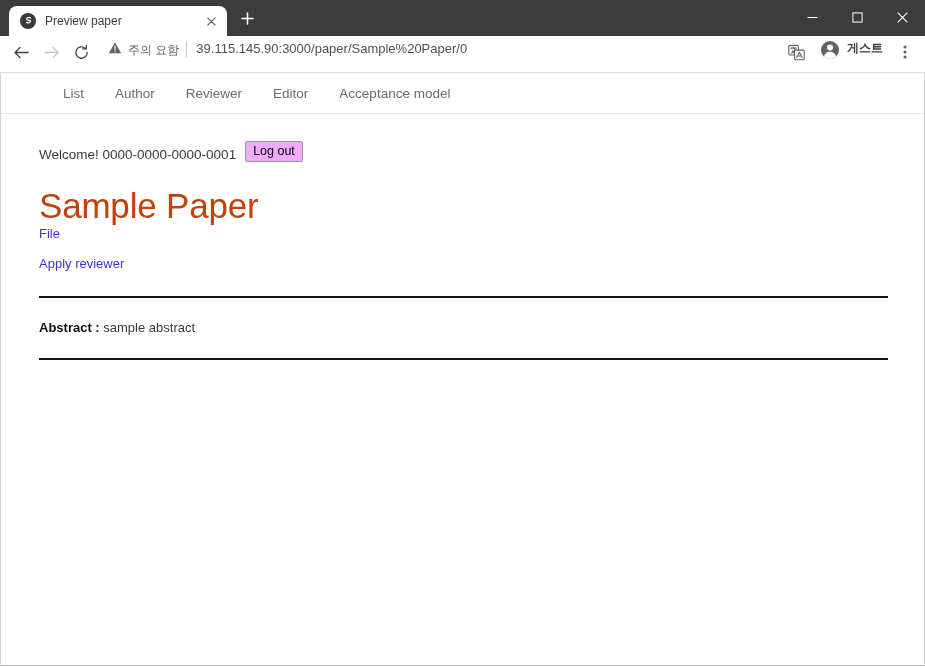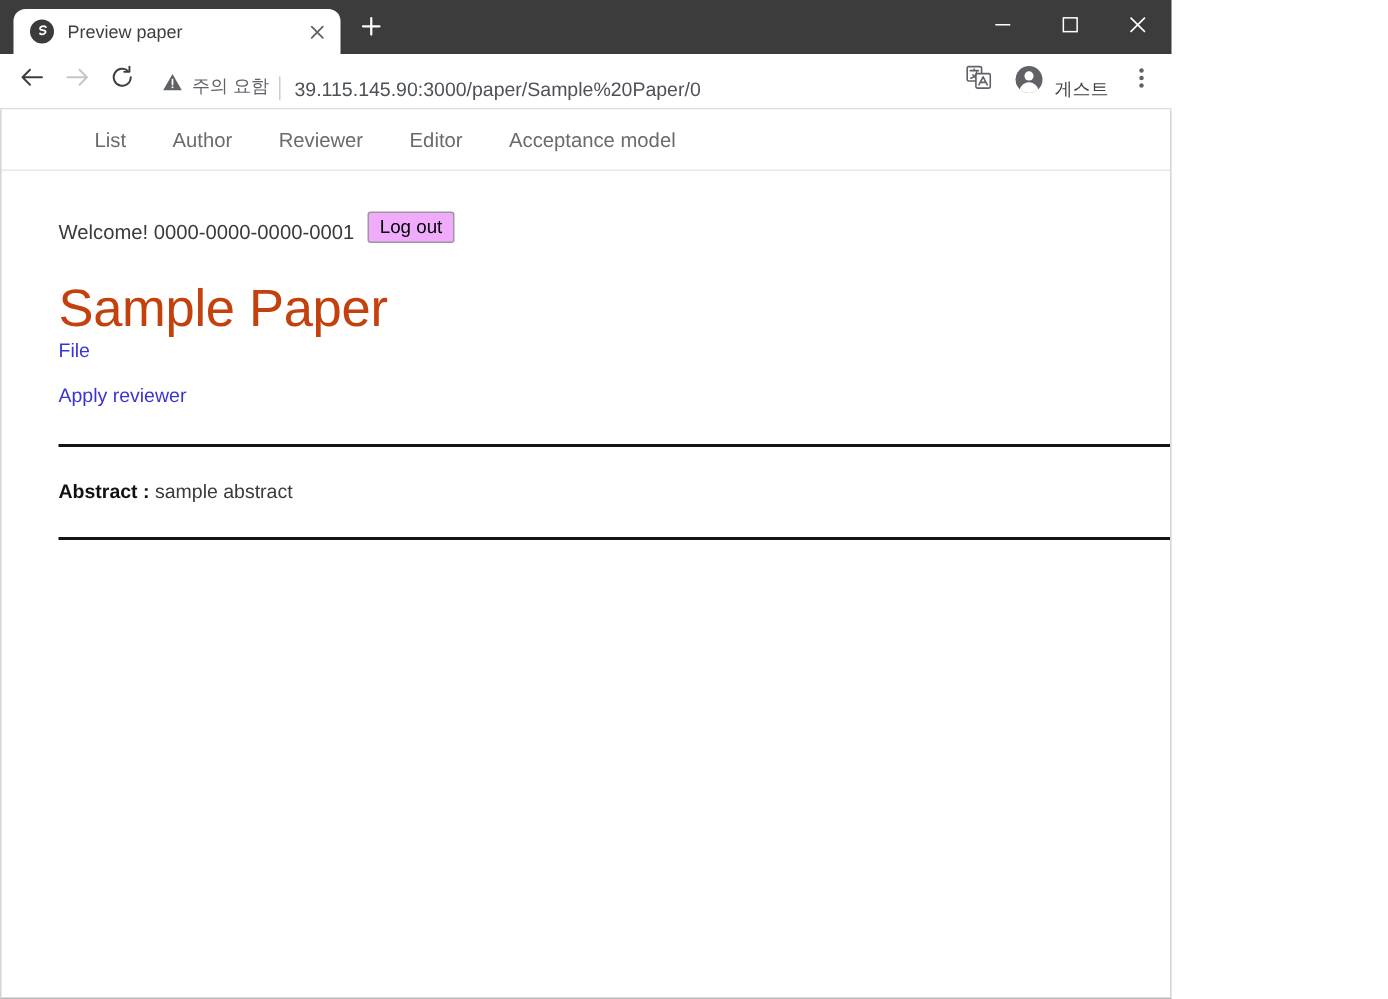--- a/index.html
+++ b/index.html
@@ -10,21 +10,21 @@
   body {
     width: 925px;
     height: 666px;
     overflow: hidden;
     font-family: "Liberation Sans", sans-serif;
     -webkit-font-smoothing: antialiased;
   }
 
   
   .window {
-    width: 781px;
+    width: 925px;
     height: 666px;
     position: relative;
     background: #ffffff;
     box-sizing: border-box;
     display: flex;
     flex-direction: column;
   }
 
   
   .tabstrip {
@@ -122,21 +122,21 @@
     display: flex;
     align-items: center;
     justify-content: center;
     flex: none;
     border-radius: 50%;
   }
   .omnibox {
     flex: 1;
     height: 26px;
     display: flex;
-    align-items: flex-end;
+    align-items: flex-start;
     margin-left: 6px;
     padding-left: 6px;
     overflow: hidden;
   }
   .security-chip {
     display: flex;
     align-items: center;
     flex: none;
     margin-right: 7px;
   }
@@ -169,23 +169,24 @@
   .translate-btn {
     width: 28px;
     height: 28px;
     display: flex;
     align-items: center;
     justify-content: center;
     margin-right: 6px;
   }
   .profile-chip {
     display: flex;
-    align-items: flex-end;
+    align-items: flex-start;
     height: 28px;
     padding: 0 4px;
+    font-weight: bold;
   }
   .profile-name {
     font-size: 12px;
     color: #3c4043;
     margin-left: 7px;
     white-space: nowrap;
   }
   .menu-btn {
     width: 28px;
     height: 28px;

